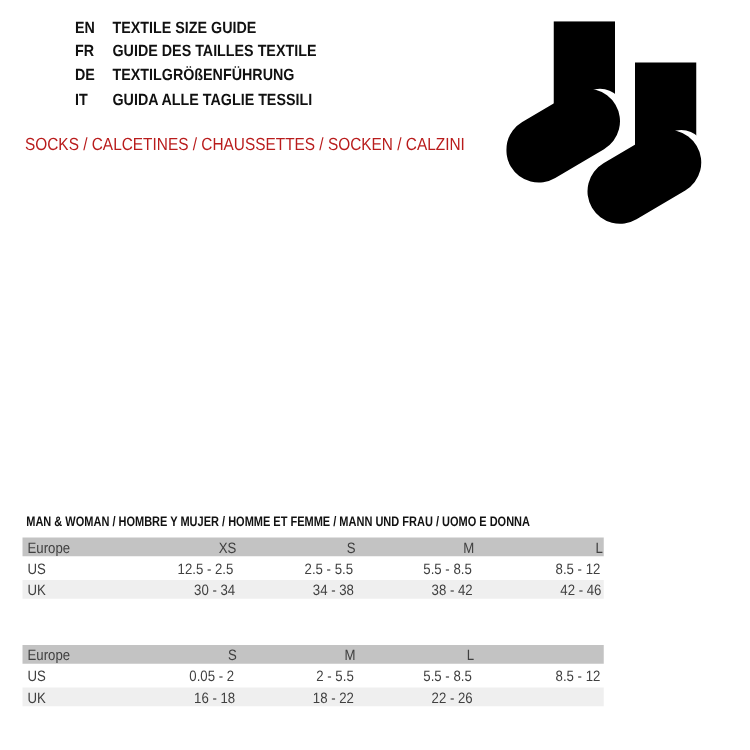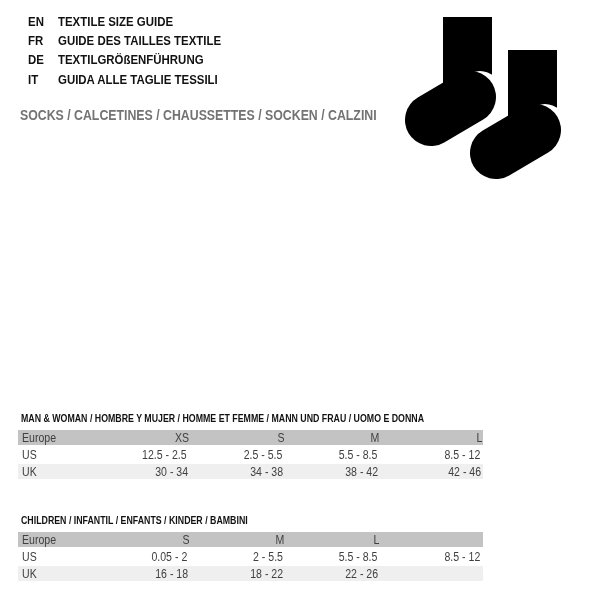--- a/index.html
+++ b/index.html
@@ -13,25 +13,25 @@
   }
   .page { position:absolute; inset:0; background:#ffffff; }
 
   
   .cond  { display:inline-block; transform:scaleX(0.88); transform-origin:0 50%; white-space:nowrap; }
   .condc { display:inline-block; transform:scaleX(0.88); transform-origin:50% 50%; white-space:nowrap; }
   .condt { display:inline-block; transform:scaleX(0.80); transform-origin:0 50%; white-space:nowrap; }
 
   
   .lang-block { position:absolute; left:28px; top:12px; }
-  .lang-row { display:flex; align-items:center; height:19.2px; font-size:13px; font-weight:bold; color:#111111; }
+  .lang-row { display:flex; align-items:center; height:19.2px; font-size:13px; font-weight:bold; color:#111111;margin-left:32px; }
   .lang-code { flex:0 0 30px; width:30px; }
 
   
-  .category { position:absolute; left:20px; top:107px; font-size:14px; font-weight:bold; color:#737373; }
+  .category { position:absolute; left:20px; top:107px; font-size:14px; font-weight:normal; color:#b91c1c; }
 
   
   .socks { position:absolute; left:405px; top:17px; }
 
   
   .tblock { position:absolute; left:18px; width:465px; }
   .t1 { top:412px; }
   .t2 { top:514px; }
   .tbl-title { font-size:11px; font-weight:bold; color:#111111; height:16px; margin-left:3px; }
   .trow { display:flex; align-items:center; height:15px; margin-top:2px; font-size:12px; color:#404040; }
@@ -104,23 +104,20 @@
         <div class="c0"><span class="cond">UK</span></div>
         <div class="c"><span class="condc">30 - 34</span></div>
         <div class="c"><span class="condc">34 - 38</span></div>
         <div class="c"><span class="condc">38 - 42</span></div>
         <div class="c last"><span class="condc">42 - 46</span></div>
       </div>
     </div>
   </section>
 
   <section class="tblock t2">
-    <div class="tbl-title">
-      <span class="condt">CHILDREN / INFANTIL / ENFANTS / KINDER / BAMBINI</span>
-    </div>
     <div>
       <div class="trow head">
         <div class="c0"><span class="cond">Europe</span></div>
         <div class="c"><span class="condc">S</span></div>
         <div class="c"><span class="condc">M</span></div>
         <div class="c"><span class="condc">L</span></div>
       </div>
       <div class="trow">
         <div class="c0"><span class="cond">US</span></div>
         <div class="c"><span class="condc">0.05 - 2</span></div>

